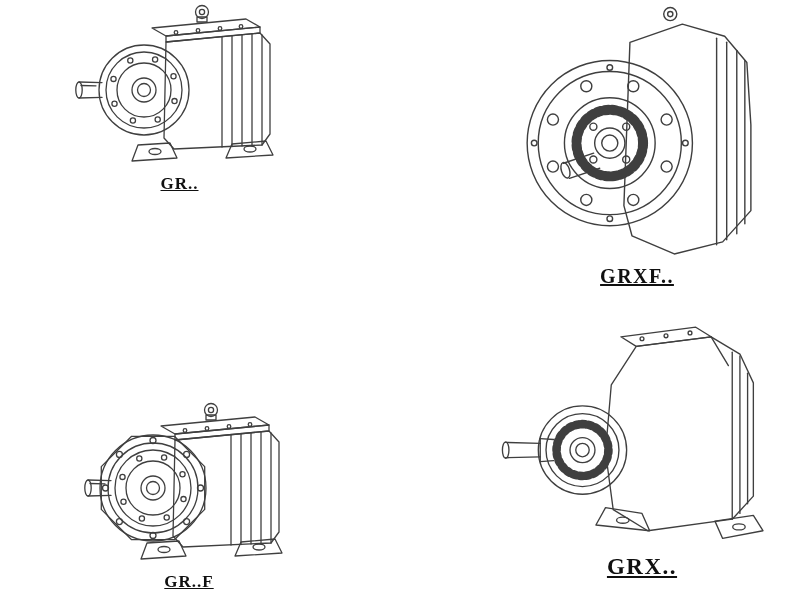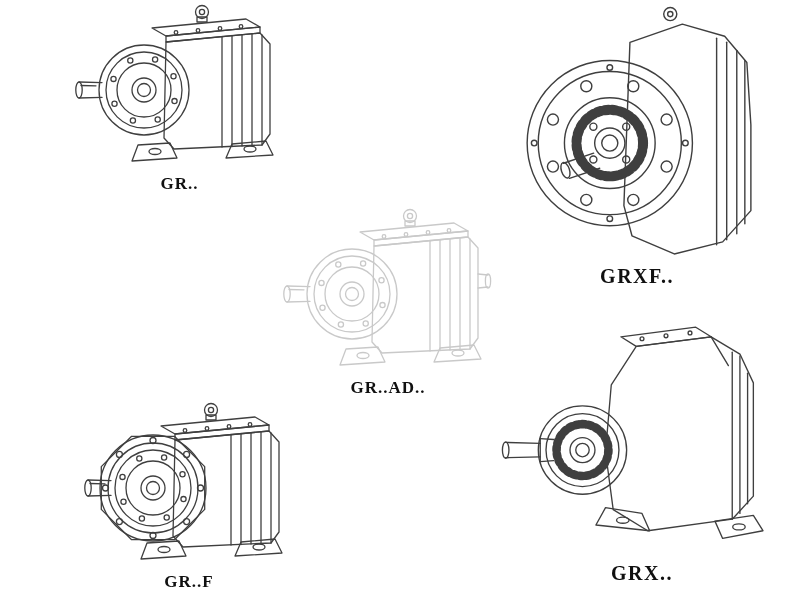--- a/index.html
+++ b/index.html
@@ -31,32 +31,33 @@
   .figure svg.drawing { display: block; }
   svg.solid { color: var(--line); }
   svg.faded { color: var(--faded); }
   .figure .label {
     color: var(--label);
     font-weight: bold;
     font-size: 17px;
     letter-spacing: 1px;
     margin-top: 4px;
     white-space: nowrap;
+    text-decoration: underline;
   }
   
   #cell-gr    { left: 62px;  top: 2px;   width: 235px; }
   #cell-grz   { left: 276px; top: 2px;   width: 218px; }
   #cell-grf   { left: 68px;  top: 204px; width: 238px; }
   #cell-grad  { left: 280px; top: 206px; width: 216px; }
   #cell-grff  { left: 70px;  top: 400px; width: 238px; }
   #cell-gram  { left: 280px; top: 400px; width: 214px; }
   #cell-grxf  { left: 497px; top: 4px;   width: 280px; }
   #cell-grx   { left: 492px; top: 308px; width: 300px; }
   #cell-grxf .label { font-size: 20px; letter-spacing: 1.5px; }
-  #cell-grx  .label { font-size: 20px; letter-spacing: 1.5px; margin-top: 14px; }
+  #cell-grx  .label { font-size: 23px; letter-spacing: 1.5px; margin-top: 6px; }
 </style>
 </head>
 <body>
 
 <svg width="0" height="0" style="position:absolute" aria-hidden="true">
   <defs>
 
     <g id="gb-base" fill="none" stroke="currentColor" stroke-width="1.3" stroke-linejoin="round" stroke-linecap="round">
       <circle cx="128" cy="10" r="6.5"></circle>
       <circle cx="128" cy="10" r="2.6"></circle>
@@ -202,27 +203,20 @@
 
 
   <div class="figure" id="cell-grxf">
     <svg class="drawing solid" width="252" height="257" viewBox="0 0 250 255">
       <use href="#gb-grxf"></use>
     </svg>
     <div class="label">GRXF..</div>
   </div>
 
 
-  <div class="figure" id="cell-grad">
-    <svg class="drawing faded" width="212" height="168" viewBox="0 0 212 168">
-      <use href="#gb-base"></use>
-      <use href="#gb-ad-extra"></use>
-    </svg>
-    <div class="label">GR..AD..</div>
-  </div>
 
   <div class="figure" id="cell-grff">
     <svg class="drawing solid" width="212" height="168" viewBox="0 0 212 168">
       <use href="#gb-flange"></use>
       <use href="#gb-base"></use>
     </svg>
     <div class="label">GR..F</div>
   </div>
 
 

